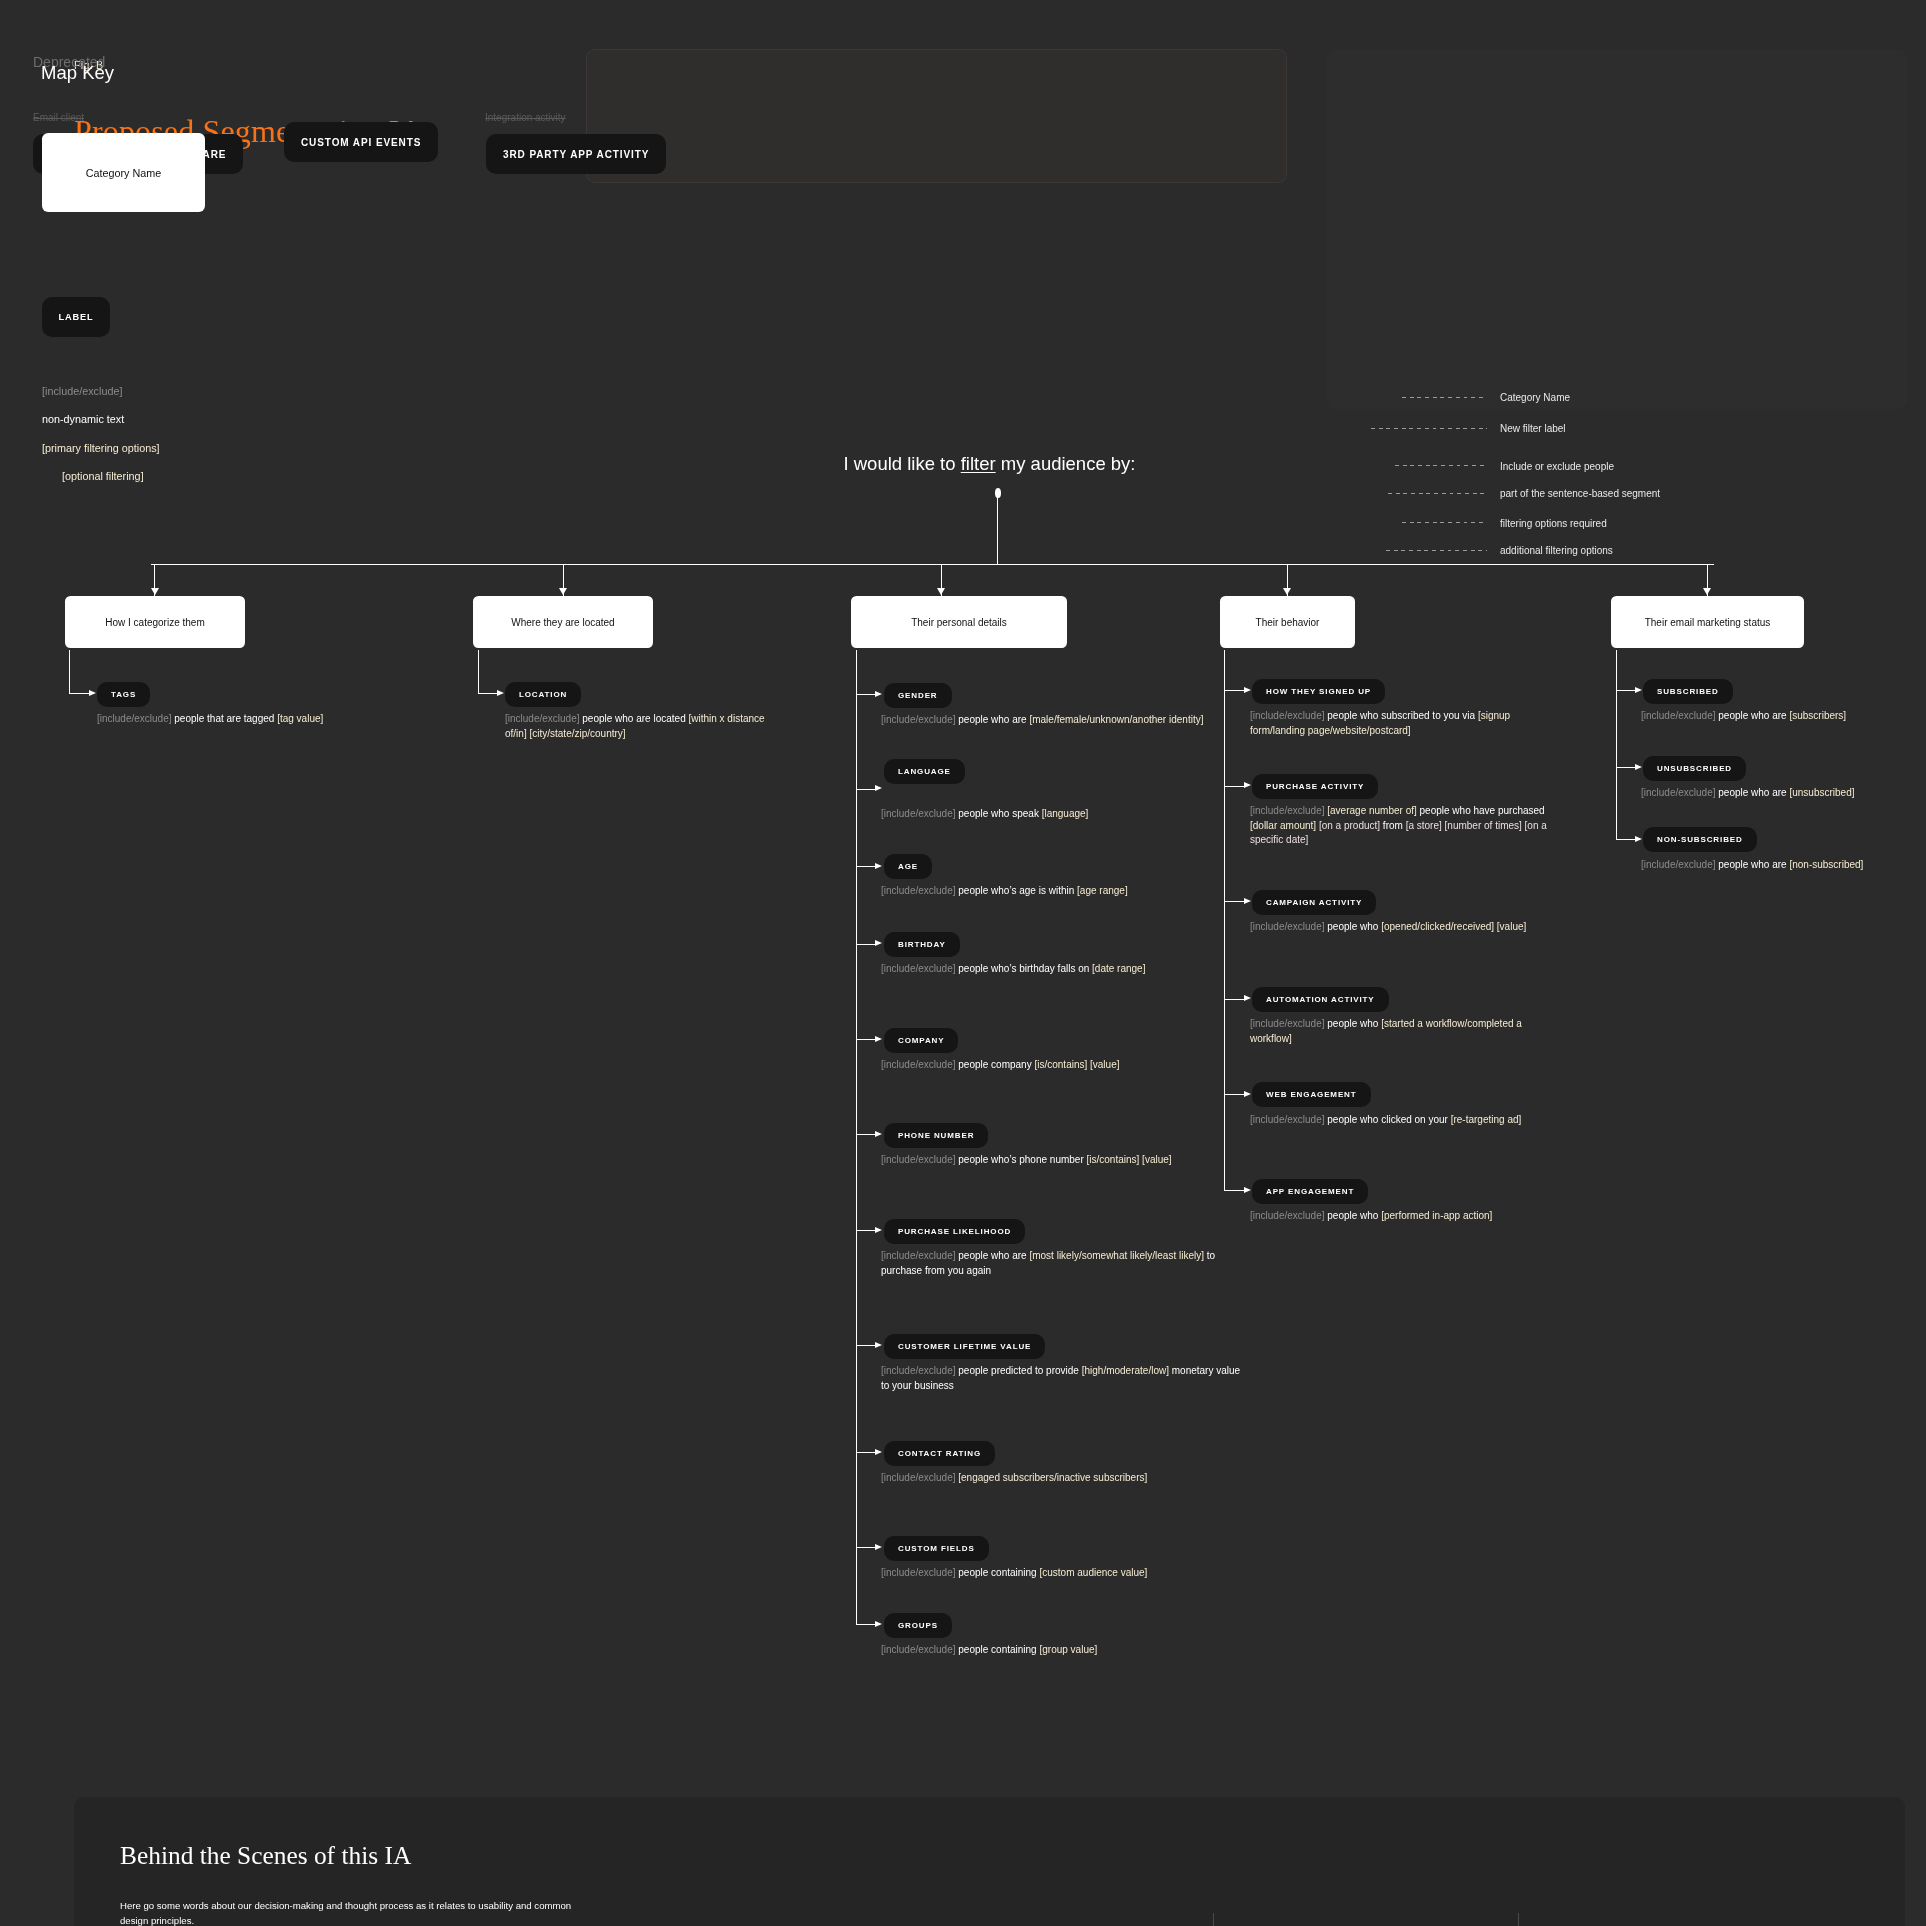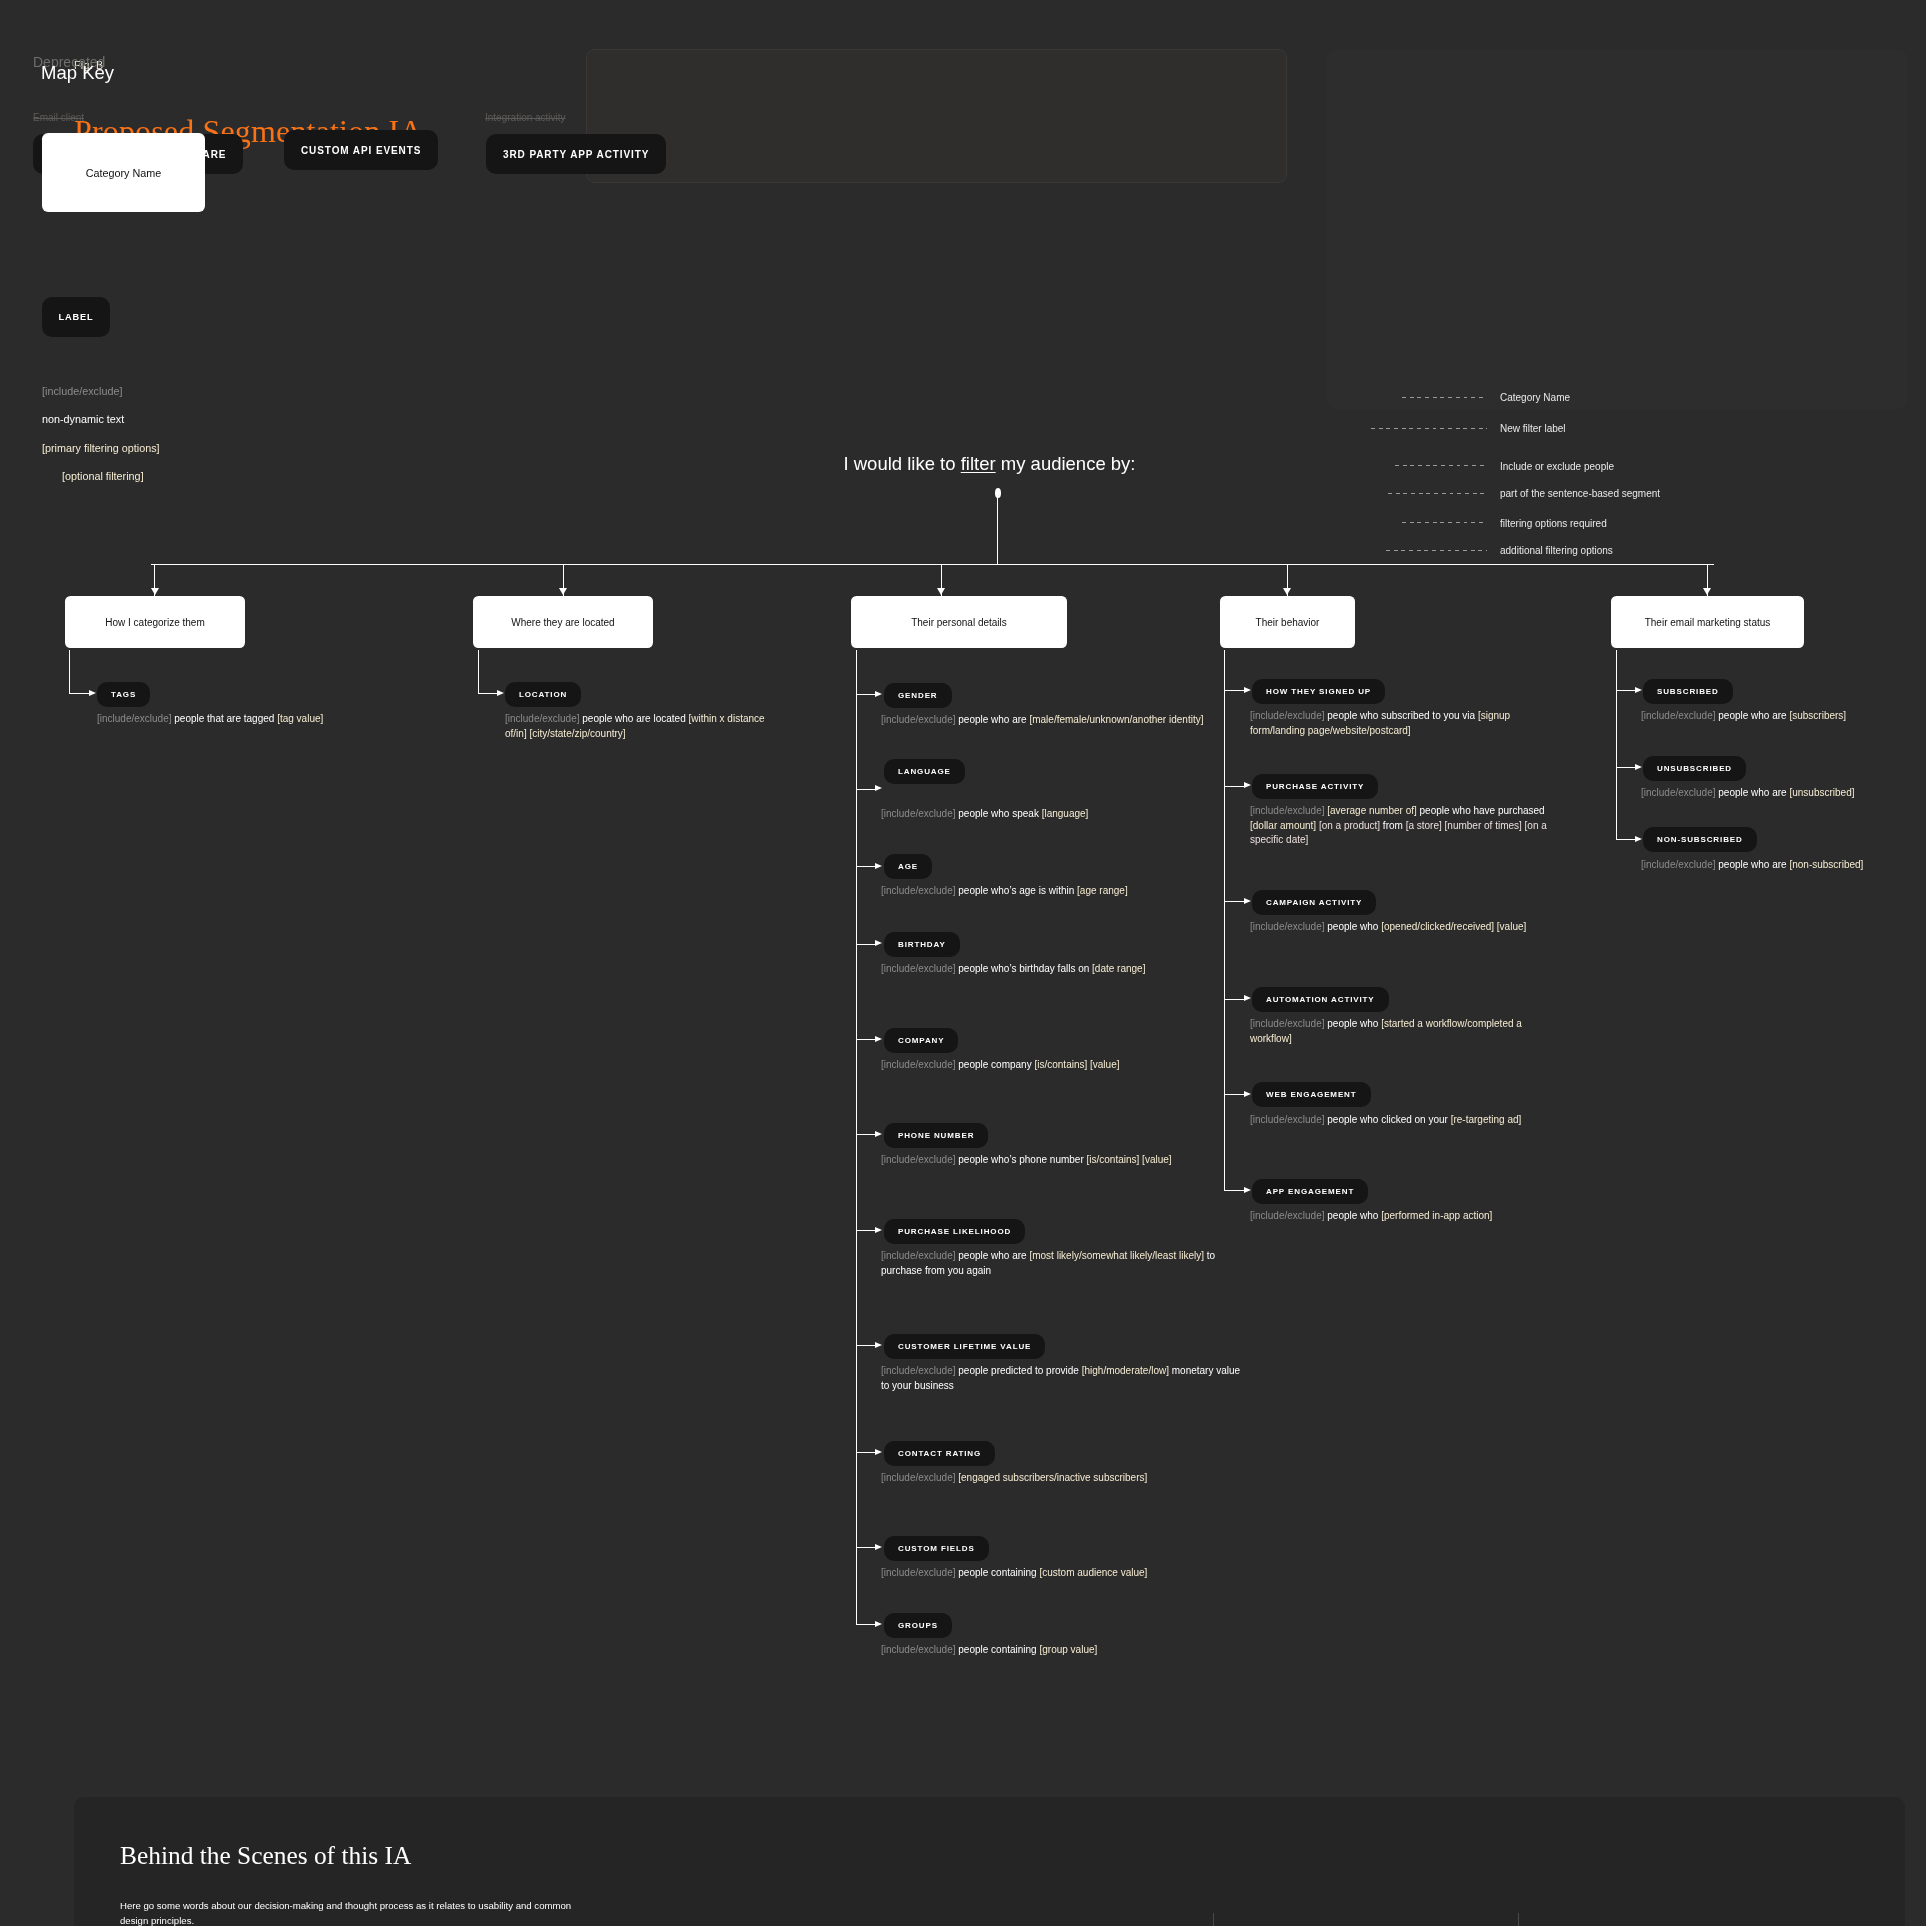--- a/index.html
+++ b/index.html
@@ -48,21 +48,21 @@
     text-decoration:line-through;text-decoration-thickness:0.8px;
   }
   #dep-head-1{left:33px;top:112px;}
   #dep-head-2{left:485px;top:112px;}
   .dep-pill{
     position:absolute;background:#151515;border-radius:10px;
     height:40px;display:flex;align-items:center;justify-content:center;
     padding:0 17px;font-size:10px;font-weight:700;letter-spacing:.09em;color:#fff;
   }
   #dep-pill-1{left:33px;top:134px;}
-  #dep-pill-2{left:284px;top:130px;}
+  #dep-pill-2{left:284px;top:122px;}
   #dep-pill-3{left:486px;top:134px;}
 
   
   #map-key-panel{
     position:absolute;left:1327px;top:50px;width:580px;height:359px;
     background:#2d2d2d;border-radius:7.7px;
   }
   #map-key-title{
     position:absolute;left:41px;top:62px;font-size:18.5px;color:#fff;font-weight:400;
   }

